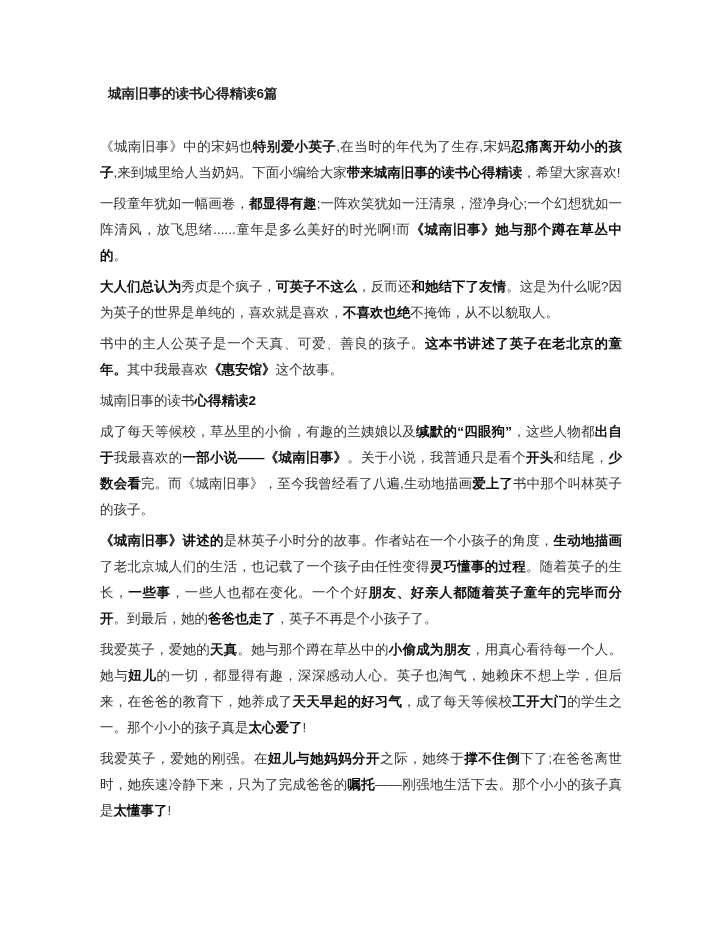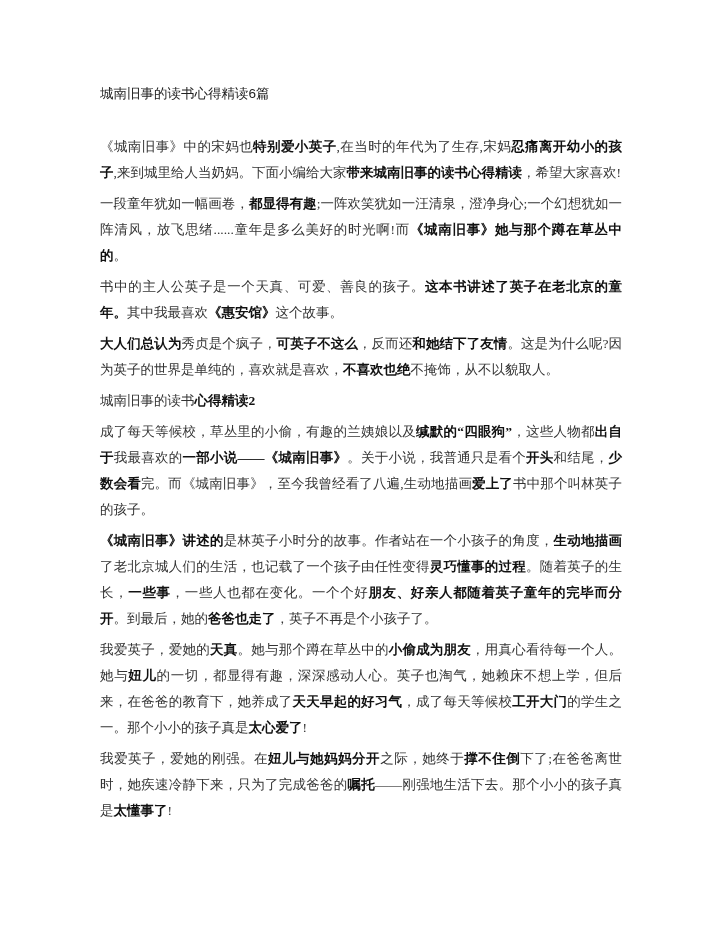--- a/index.html
+++ b/index.html
@@ -9,47 +9,46 @@
     height: 932px;
     background: #ffffff;
     box-sizing: border-box;
     padding: 84px 98px 40px 100px;
     font-family: "Liberation Sans", "DejaVu Sans", sans-serif;
     color: #333333;
     overflow: hidden;
   }
   .doc-title {
     font-size: 13.5px;
-    font-weight: 400;
+    font-weight: 700;
     color: #222222;
-    margin: 0 0 30px 0;
+    margin: 0 0 30px 8px;
     line-height: 20px;
   }
   .doc-paragraph, .doc-heading {
     font-size: 13.5px;
     line-height: 26px;
     margin: 0 0 5px 0;
     text-align: justify;
     color: #333333;
-    font-family: Liberation Serif, serif;
   }
   .bold {
     font-weight: 700;
     color: #111111;
   }
 </style>
 </head>
 <body>
 
 <div class="page">
   <h1 class="doc-title">城南旧事的读书心得精读6篇</h1>
   <div id="doc-body">
       <p class="doc-paragraph"><span>《城南旧事》中的宋妈也</span><span class="bold">特别爱小英子</span><span>,在当时的年代为了生存,宋妈</span><span class="bold">忍痛离开幼小的孩子</span><span>,来到城里给人当奶妈。下面小编给大家</span><span class="bold">带来城南旧事的读书心得精读</span><span>，希望大家喜欢!</span></p>
       <p class="doc-paragraph"><span>一段童年犹如一幅画卷，</span><span class="bold">都显得有趣</span><span>;一阵欢笑犹如一汪清泉，澄净身心;一个幻想犹如一阵清风，放飞思绪......童年是多么美好的时光啊!而</span><span class="bold">《城南旧事》她与那个蹲在草丛中的</span><span>。</span></p>
+      <p class="doc-paragraph"><span class="bold">大人们总认为</span><span>秀贞是个疯子，</span><span class="bold">可英子不这么</span><span>，反而还</span><span class="bold">和她结下了友情</span><span>。这是为什么呢?因为英子的世界是单纯的，喜欢就是喜欢，</span><span class="bold">不喜欢也绝</span><span>不掩饰，从不以貌取人。</span></p>
       <p class="doc-paragraph"><span>书中的主人公英子是一个天真、可爱、善良的孩子。</span><span class="bold">这本书讲述了英子在老北京的童年。</span><span>其中我最喜欢</span><span class="bold">《惠安馆》</span><span>这个故事。</span></p>
-      <p class="doc-paragraph"><span class="bold">大人们总认为</span><span>秀贞是个疯子，</span><span class="bold">可英子不这么</span><span>，反而还</span><span class="bold">和她结下了友情</span><span>。这是为什么呢?因为英子的世界是单纯的，喜欢就是喜欢，</span><span class="bold">不喜欢也绝</span><span>不掩饰，从不以貌取人。</span></p>
       <p class="doc-heading"><span>城南旧事的读书</span><span class="bold">心得精读2</span></p>
       <p class="doc-paragraph"><span>成了每天等候校，草丛里的小偷，有趣的兰姨娘以及</span><span class="bold">缄默的“四眼狗”</span><span>，这些人物都</span><span class="bold">出自于</span><span>我最喜欢的</span><span class="bold">一部小说——《城南旧事》</span><span>。关于小说，我普通只是看个</span><span class="bold">开头</span><span>和结尾，</span><span class="bold">少数会看</span><span>完。而《城南旧事》，至今我曾经看了八遍,生动地描画</span><span class="bold">爱上了</span><span>书中那个叫林英子的孩子。</span></p>
       <p class="doc-paragraph"><span class="bold">《城南旧事》讲述的</span><span>是林英子小时分的故事。作者站在一个小孩子的角度，</span><span class="bold">生动地描画</span><span>了老北京城人们的生活，也记载了一个孩子由任性变得</span><span class="bold">灵巧懂事的过程</span><span>。随着英子的生长，</span><span class="bold">一些事</span><span>，一些人也都在变化。一个个好</span><span class="bold">朋友、好亲人都随着英子童年的完毕而分开</span><span>。到最后，她的</span><span class="bold">爸爸也走了</span><span>，英子不再是个小孩子了。</span></p>
       <p class="doc-paragraph"><span>我爱英子，爱她的</span><span class="bold">天真</span><span>。她与那个蹲在草丛中的</span><span class="bold">小偷成为朋友</span><span>，用真心看待每一个人。她与</span><span class="bold">妞儿</span><span>的一切，都显得有趣，深深感动人心。英子也淘气，她赖床不想上学，但后来，在爸爸的教育下，她养成了</span><span class="bold">天天早起的好习气</span><span>，成了每天等候校</span><span class="bold">工开大门</span><span>的学生之一。那个小小的孩子真是</span><span class="bold">太心爱了</span><span>!</span></p>
       <p class="doc-paragraph"><span>我爱英子，爱她的刚强。在</span><span class="bold">妞儿与她妈妈分开</span><span>之际，她终于</span><span class="bold">撑不住倒</span><span>下了;在爸爸离世时，她疾速冷静下来，只为了完成爸爸的</span><span class="bold">嘱托</span><span>——刚强地生活下去。那个小小的孩子真是</span><span class="bold">太懂事了</span><span>!</span></p>
     </div>
 </div>
 
 </body></html>

